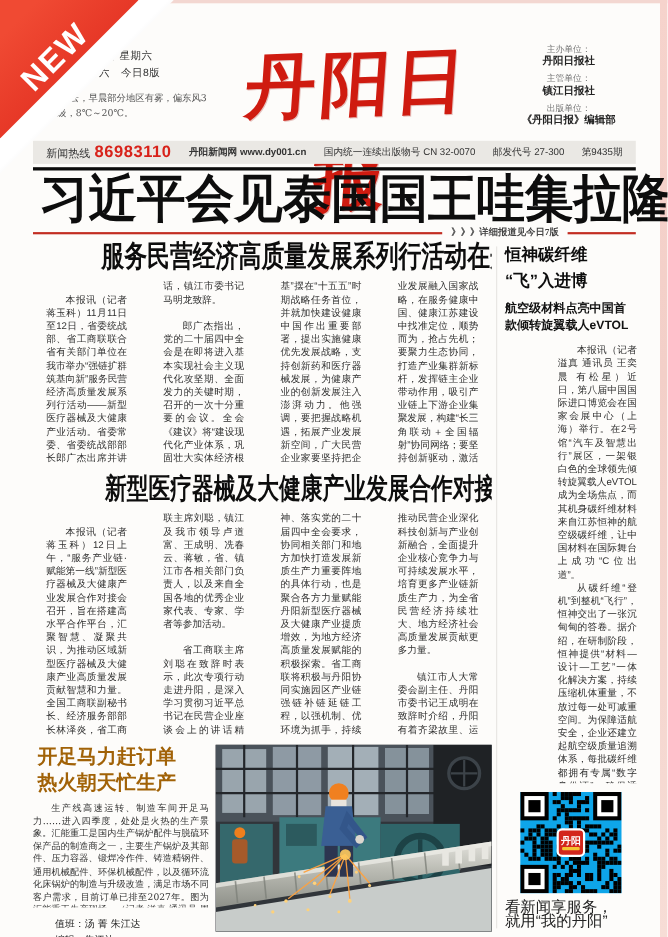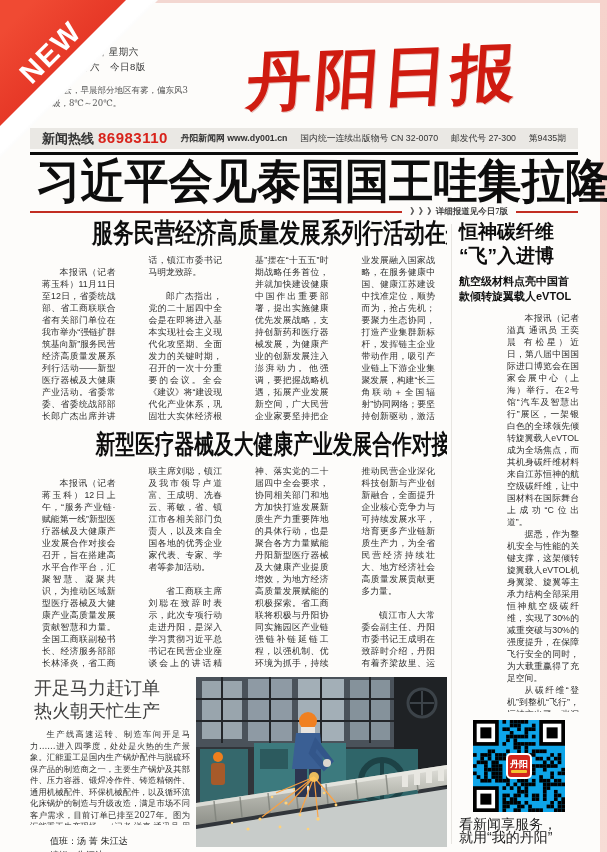--- a/index.html
+++ b/index.html
@@ -38,21 +38,21 @@
   .pub-col { width:122px; padding-top:4px; text-align:center; }
   .pub-item { margin-bottom:5px; }
   .pub-label { font-size:8px; color:#777; line-height:10px; }
   .pub-value { font-size:9.5px; color:#222; font-weight:bold; line-height:12px; }
 
   
   .infobar { position:absolute; top:128px; left:30px; width:548px; height:21px;
     background:#eae8e4; display:flex; align-items:center; justify-content:space-between;
     padding:0 12px; font-size:8.8px; color:#333; }
   .hotline { display:flex; align-items:baseline; gap:4px; }
-  .hotline-label { font-size:13px; font-weight:bold; }
+  .hotline-label { font-size:10px; font-weight:normal; }
   .hotline-num { font-size:15px; font-weight:bold; color:#d8221a;
     letter-spacing:0.5px; }
   .infobar .b { font-weight:bold; }
   .black-rule { position:absolute; top:152px; left:30px; width:548px; height:3px; background:#0c0c0c; }
 
   
   .lead-wrap { position:absolute; top:158px; left:30px; width:548px; text-align:center; }
   .lead-headline { font-size:45px; line-height:46px; font-weight:bold; color:#0d0d0d;
     white-space:nowrap; display:inline-block; transform:scale(0.98,1.04); letter-spacing:0; }
   .red-row { position:absolute; top:206px; left:30px; width:548px; display:flex; align-items:center; }
@@ -72,32 +72,32 @@
     font-size:26px; line-height:29px; transform:scaleX(0.76); transform-origin:center; }
   .body-cols { margin-top:6px; column-gap:9px; column-count:4; text-align:justify;
     font-size:8.8px; line-height:12px; color:#2e2e2e; overflow:hidden; }
   .body-cols p { text-indent:2em; margin:12px; }
   .a1-body { height:168px; }
   .a2-body { height:204px; margin-top:6px; }
   .a2-block { margin-top:8px; }
 
   .bottom-row { margin-top:8px; display:flex; gap:6px; }
   .a3-col { width:160px; }
-  .a3-title { font-size:18px; line-height:23px; font-weight:normal; color:#404040; padding-left:4px; }
+  .a3-title { font-size:18px; line-height:23px; font-weight:bold; color:#a16207; padding-left:4px; }
   .a3-body { margin-top:6px; font-size:8.3px; line-height:11.5px; text-align:justify;
     color:#333; font-family:"DejaVu Serif",serif; overflow:hidden; max-height:96px; }
   .a3-body p { text-indent:2em; }
   .credits { margin-top:9px; padding-left:20px; font-family:"DejaVu Serif",serif; }
   .credits p { font-size:9px; line-height:14px; color:#222; }
 
   .photo-frame { width:251px; height:170px; overflow:hidden; background:#2c2f34; }
 
   
   .sidebar { position:absolute; top:220px; left:459px; width:120px; }
-  .sb-title { font-size:19px; line-height:24px; font-weight:bold; color:#0d0d0d; }
+  .sb-title { font-size:15px; line-height:24px; font-weight:bold; color:#0d0d0d; }
   .sb-subtitle { margin-top:6px; font-size:11px; line-height:15px; font-weight:bold; color:#111; }
   .sb-body { margin-top:8px; font-size:8.8px; line-height:12px; text-align:justify;
     color:#2e2e2e; height:400px; overflow:hidden; }
   .sb-body p { text-indent:2em;margin-left:48px; }
   .qr-wrap { position:relative; width:92px; height:92px; margin:8px auto 0; background:#0ea5e9; }
   .qr-logo { position:absolute; left:50%; top:50%; width:26px; height:26px;
     transform:translate(-50%,-50%); background:#d3261c; border-radius:5px;
     display:flex; flex-direction:column; align-items:center; justify-content:center;
     border:2px solid #fff; }
   .qr-logo-text { color:#fff; font-size:9px; font-weight:bold; line-height:10px; }
@@ -119,20 +119,34 @@
   </div>
 
   <div class="header">
     <div class="date-col">
       <div class="date-line">2025年11月15日 星期六</div>
       <div class="date-line">乙巳年九月廿六　今日8版</div>
       <div class="weather">晴到多云，早晨部分地区有雾，偏东风3～4级，8℃～20℃。</div>
     </div>
     <div class="masthead-col">
       <span class="masthead">丹阳日报</span>
+    </div>
+    <div class="pub-col">
+      <div class="pub-item">
+        <div class="pub-label">主办单位：</div>
+        <div class="pub-value">丹阳日报社</div>
+      </div>
+      <div class="pub-item">
+        <div class="pub-label">主管单位：</div>
+        <div class="pub-value">镇江日报社</div>
+      </div>
+      <div class="pub-item">
+        <div class="pub-label">出版单位：</div>
+        <div class="pub-value">《丹阳日报》编辑部</div>
+      </div>
     </div>
   </div>
 
   <div class="infobar">
     <div class="hotline">
       <span class="hotline-label">新闻热线</span>
       <span class="hotline-num">86983110</span>
     </div>
     <span class="b">丹阳新闻网 www.dy001.cn</span>
     <span>国内统一连续出版物号 CN 32-0070</span>
@@ -286,21 +300,20 @@
       </div>
     </div>
   </div>
 
   <div class="sidebar">
     <div class="sb-title">恒神碳纤维</div>
     <div class="sb-title">“飞”入进博</div>
     <div class="sb-subtitle">航空级材料点亮中国首款倾转旋翼载人eVTOL</div>
     <div class="sb-body">
         <p>本报讯（记者 溢真 通讯员 王奕晨 有松星）近日，第八届中国国际进口博览会在国家会展中心（上海）举行。在2号馆“汽车及智慧出行”展区，一架银白色的全球领先倾转旋翼载人eVTOL成为全场焦点，而其机身碳纤维材料来自江苏恒神的航空级碳纤维，让中国材料在国际舞台上成功“C位出道”。</p>
-        <p>据悉，作为整机安全与性能的关键支撑，这架倾转旋翼载人eVTOL机身翼梁、旋翼等主承力结构全部采用恒神航空级碳纤维，实现了30%的减重突破与30%的强度提升，在保障飞行安全的同时，为大载重赢得了充足空间。</p>
         <p>从碳纤维“登机”到整机“飞行”，恒神交出了一张沉甸甸的答卷。据介绍，在研制阶段，恒神提供“材料—设计—工艺”一体化解决方案，持续压缩机体重量，不放过每一处可减重空间。为保障适航安全，企业还建立起航空级质量追溯体系，每批碳纤维都拥有专属“数字身份证”，确保适航级产品“零缺陷”交付，用专业与严谨护航飞行安全。</p>
         <p>亮眼成绩的背后，是恒神制造的深厚底气。该公司建成国内首条千吨级高强高模碳纤维生产线与千万平方米级预浸料基地，具备随时放大产量、匹配未来批量交付的产能实力；多款产品通过AS9100、NADCAP等国际航空航天质量体系认证及民航适航符合性验证，用国际认可的品质打磨技术壁垒；创新层面，企业联合高校成立“低空经济复材联合实验室”，锚定下一代材料再减重10%的目标，持续刷新eVTOL续航极限。</p>
       </div>
     <div class="qr-wrap">
       <div id="qr"><svg viewBox="0 0 92 92" width="92" height="92" fill="#000">
             <rect x="29.44" y="0.00" width="3.68" height="3.68"></rect>
             <rect x="36.80" y="0.00" width="3.68" height="3.68"></rect>
             <rect x="40.48" y="0.00" width="3.68" height="3.68"></rect>
             <rect x="44.16" y="0.00" width="3.68" height="3.68"></rect>
             <rect x="47.84" y="0.00" width="3.68" height="3.68"></rect>

